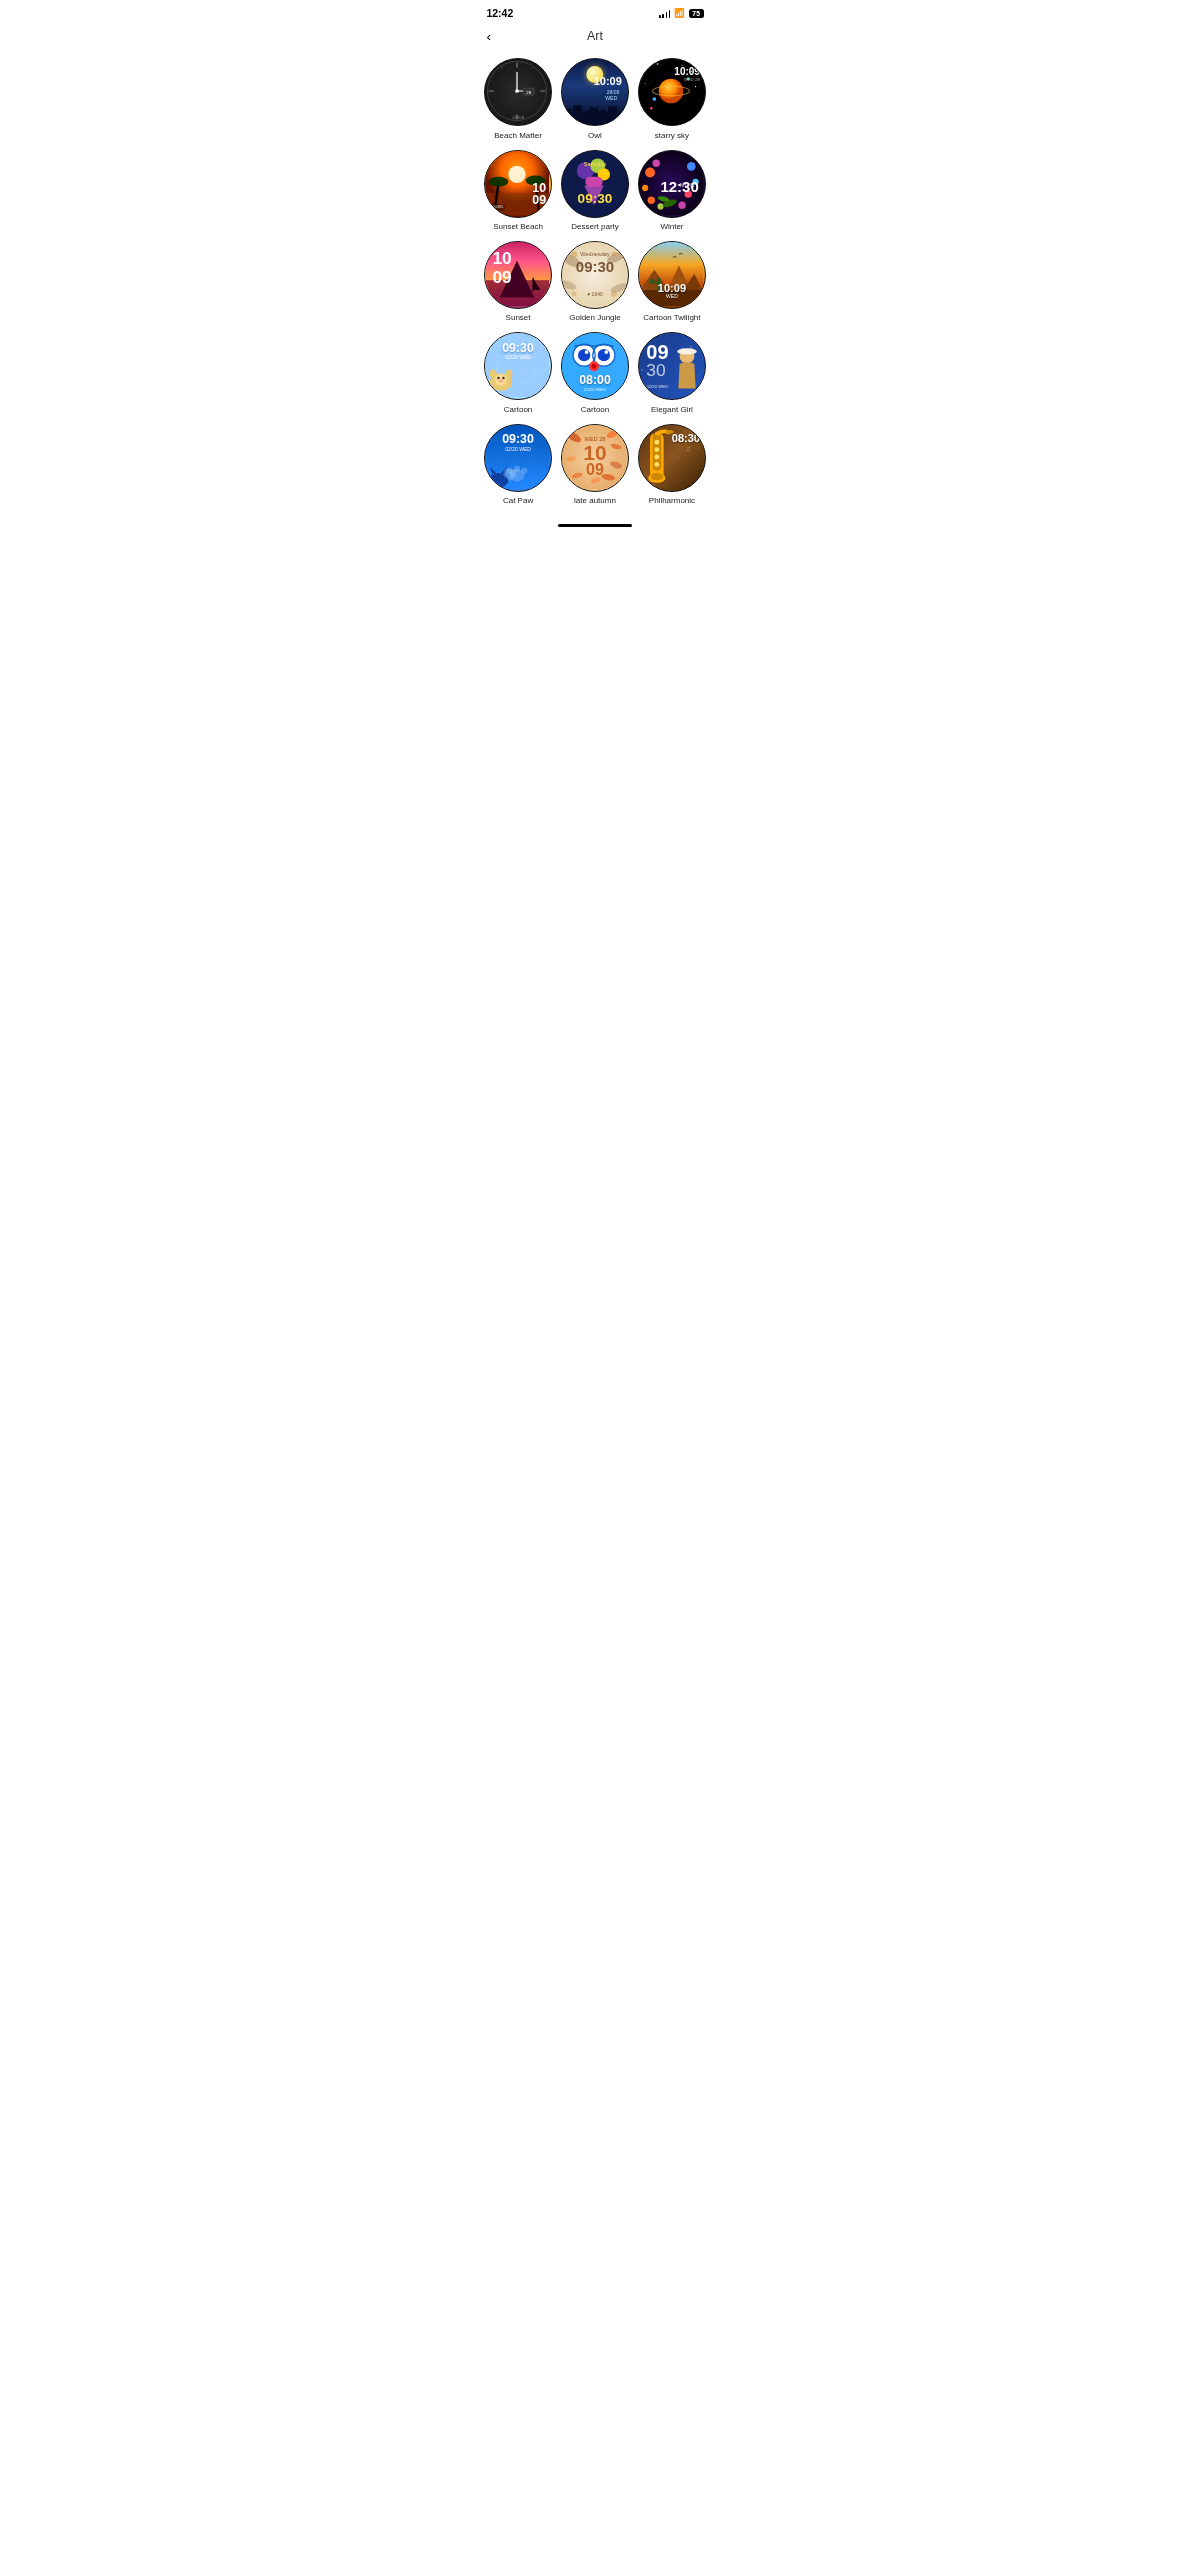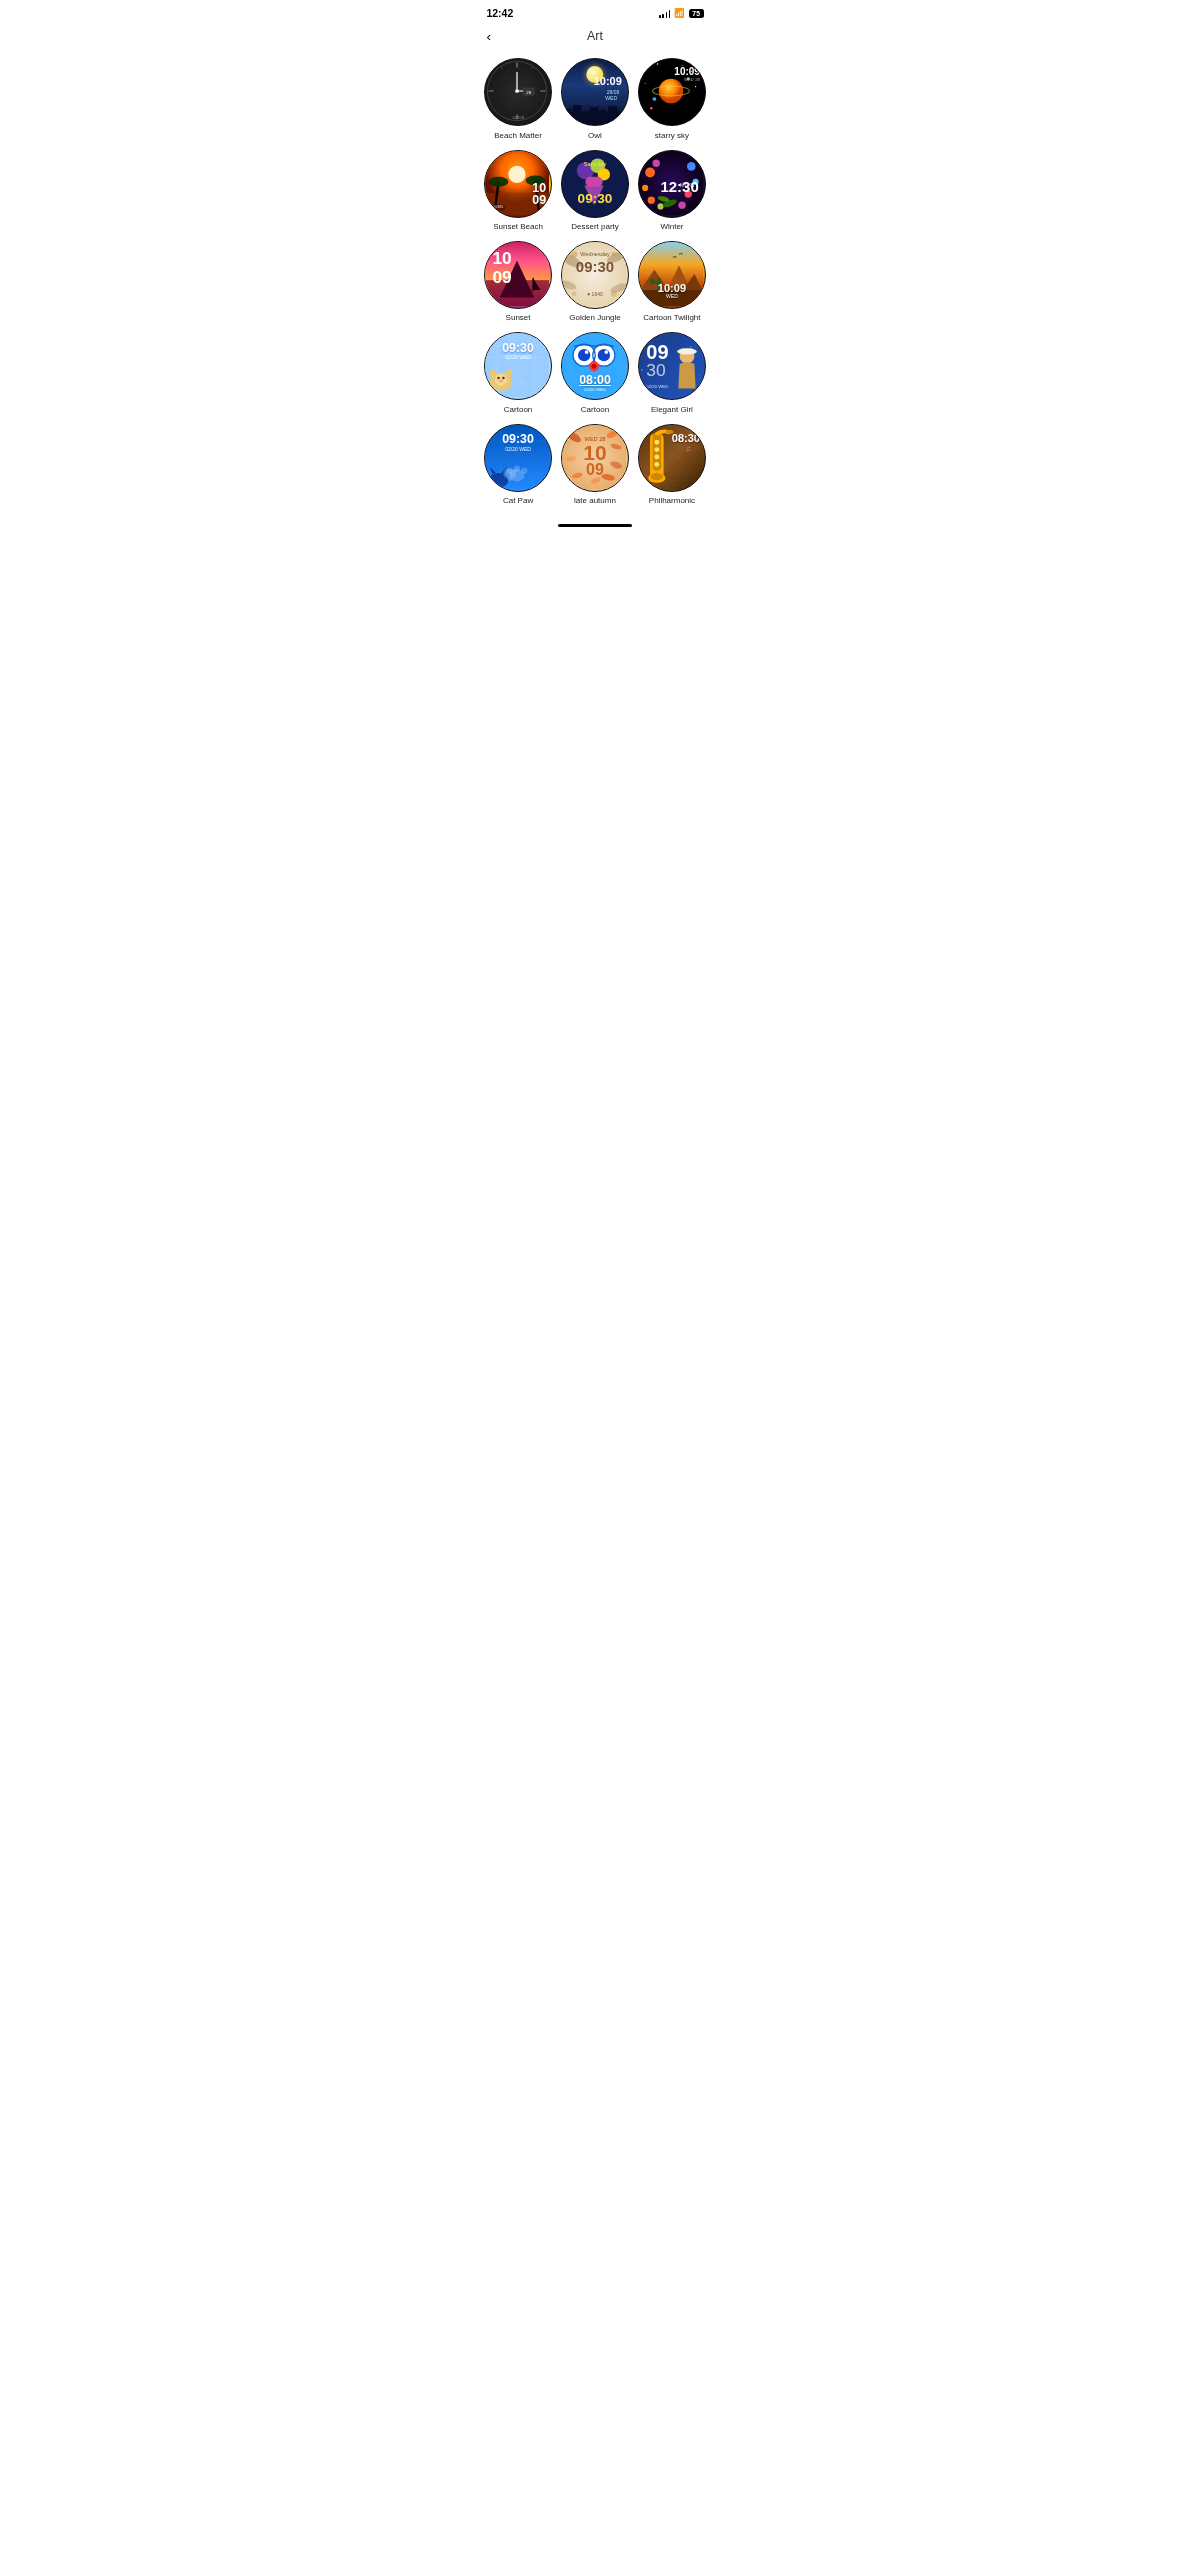--- a/index.html
+++ b/index.html
@@ -599,21 +599,21 @@
 
         <circle cx="40" cy="31" r="3" fill="white"></circle>
         <circle cx="72" cy="31" r="3" fill="white"></circle>
 
         <circle cx="52" cy="54" r="8" fill="#ff3333"></circle>
         <circle cx="52" cy="54" r="4" fill="#cc0000"></circle>
 
         <path d="M20,22 Q36,16 52,22" stroke="#1166cc" stroke-width="2.5" fill="none"></path>
         <path d="M52,22 Q68,16 84,22" stroke="#1166cc" stroke-width="2.5" fill="none"></path>
       </svg>
-      <span style="font-size:12.4px;font-weight:700;color:#fff;position:absolute;bottom:12.4px;left:50%;transform:translateX(-50%);white-space:nowrap;z-index:2;text-shadow:0 0.6px 1.9px rgba(0,0,0,0.4);text-decoration:underline;">08:00</span>
+      <span style="font-size:12.4px;font-weight:700;color:#fff;position:absolute;bottom:12.4px;left:50%;transform:translateX(-50%);white-space:nowrap;z-index:2;text-shadow:0 0.6px 1.9px rgba(0,0,0,0.4);">08:00</span>
       <span style="font-size:4.3px;color:#e0f4ff;position:absolute;bottom:6.8px;left:50%;transform:translateX(-50%);white-space:nowrap;z-index:2;">02/20 WED</span>
     </div>
     <span class="watch-label">Cartoon</span>
   </div>
 
   <div class="watch-item">
     <div class="watch-face wf-elegant-girl">
       <svg width="64" height="64" viewBox="0 0 104 104" style="position:absolute;top:0;left:0;">
         <defs>
           <linearGradient id="egbg" x1="0" y1="0" x2="1" y2="1">

